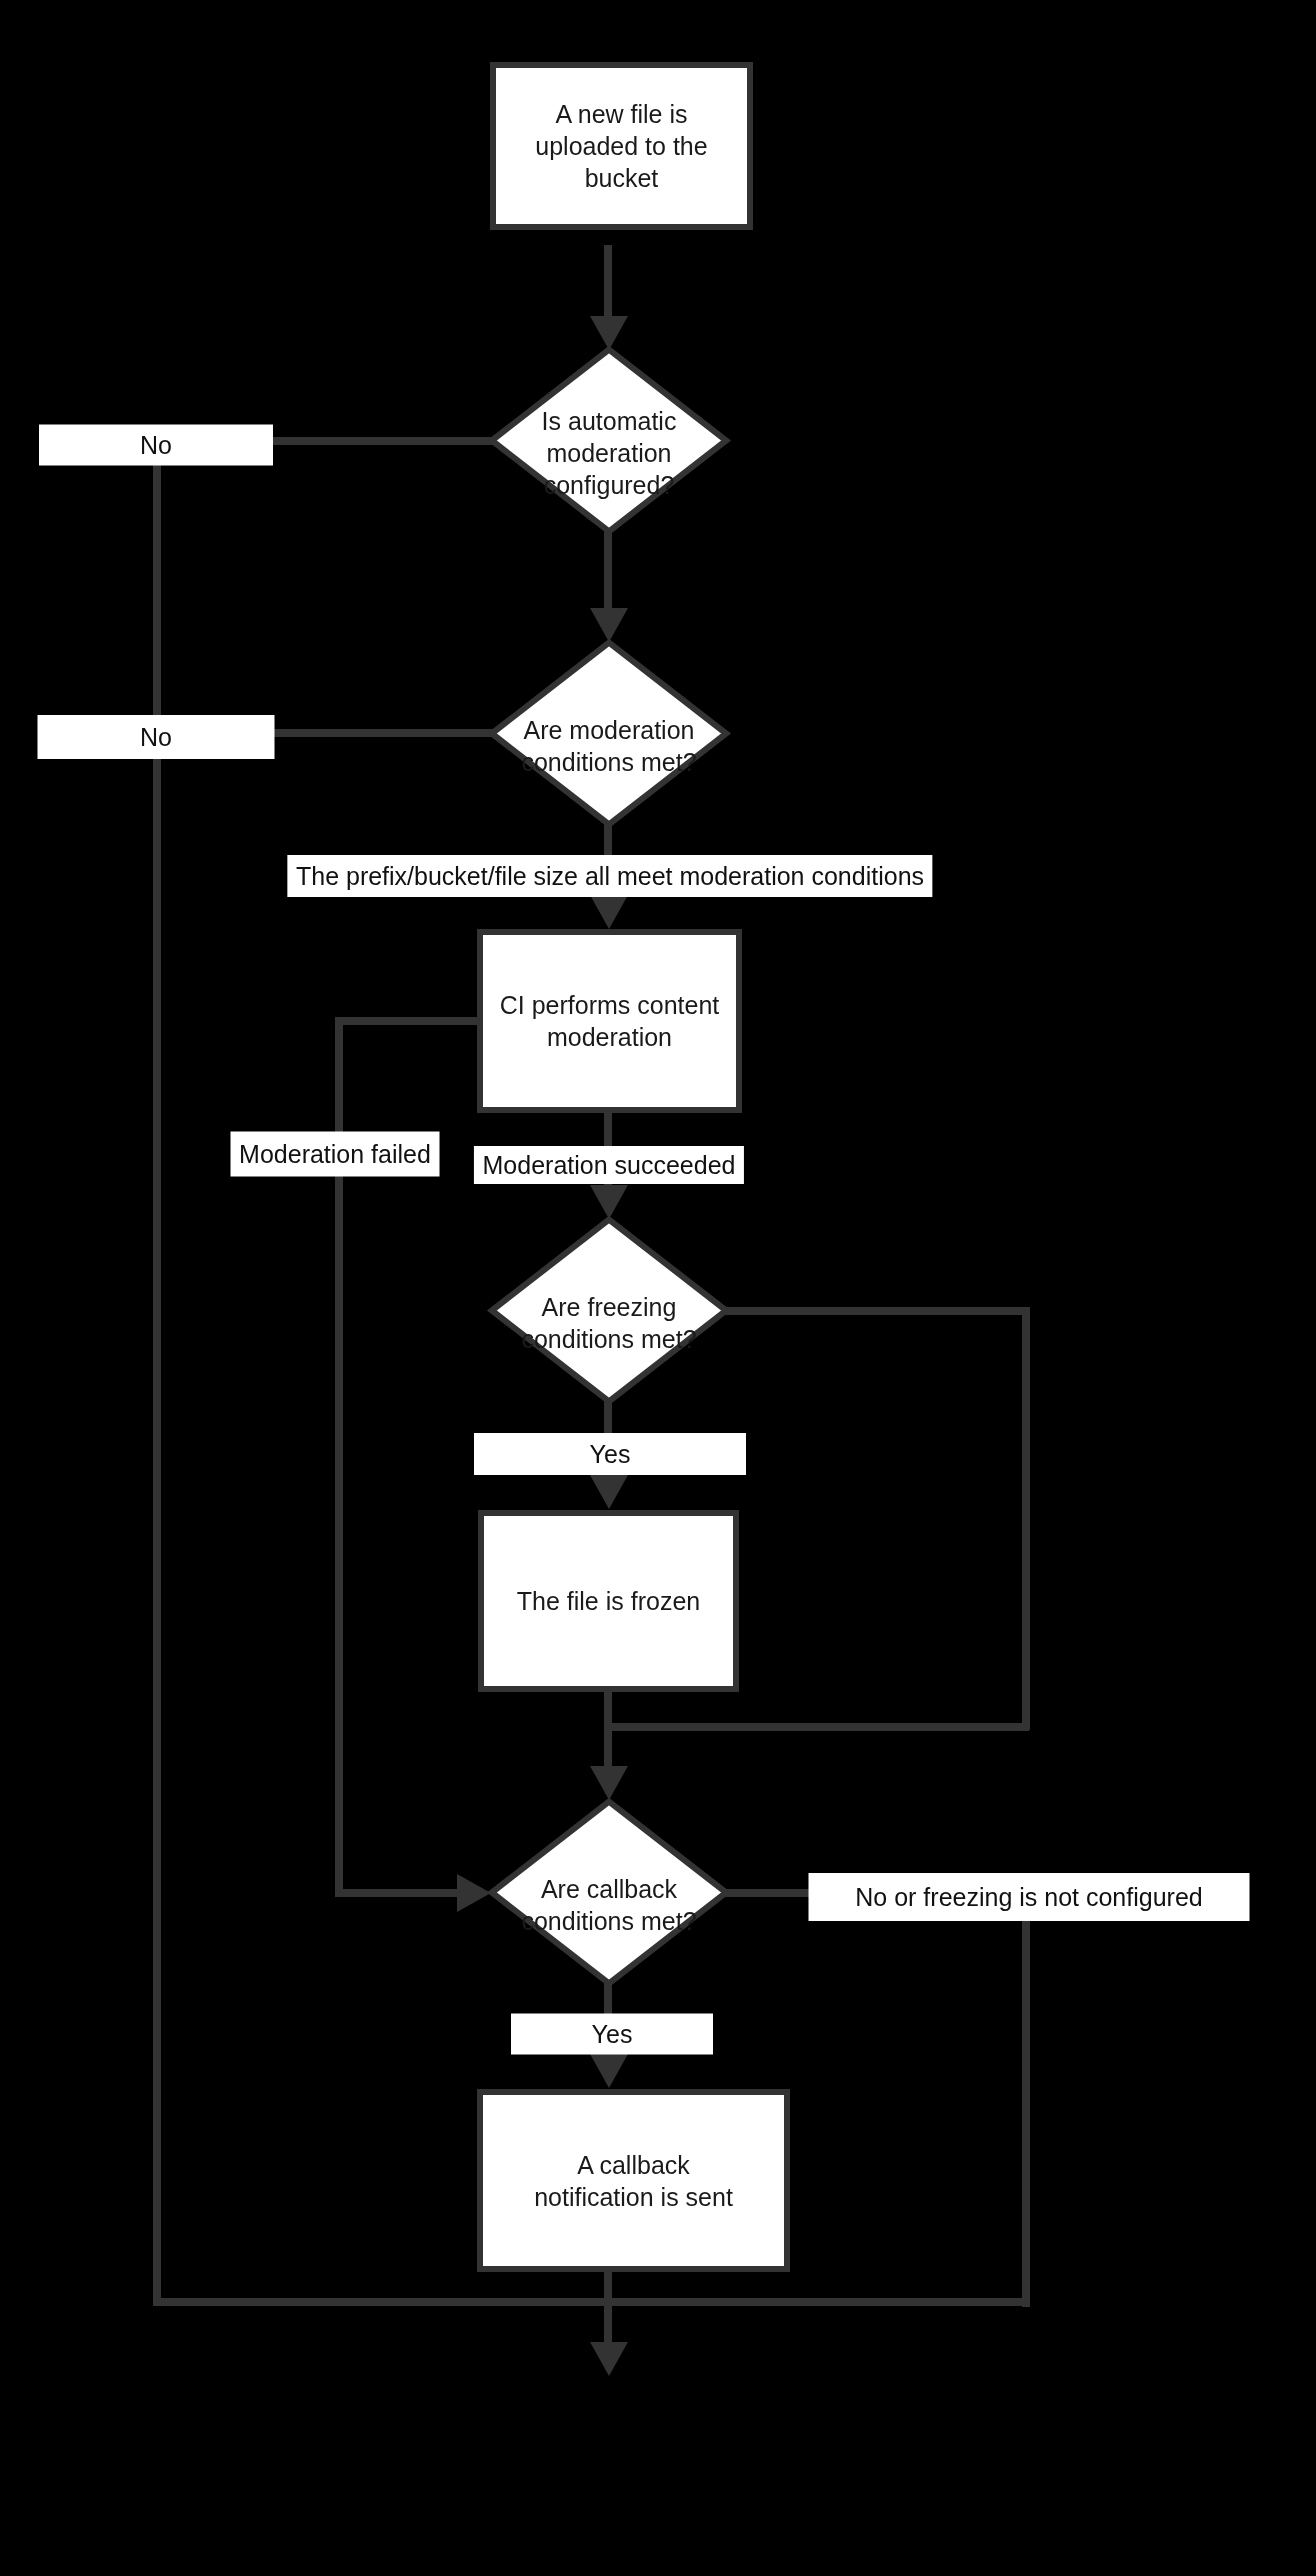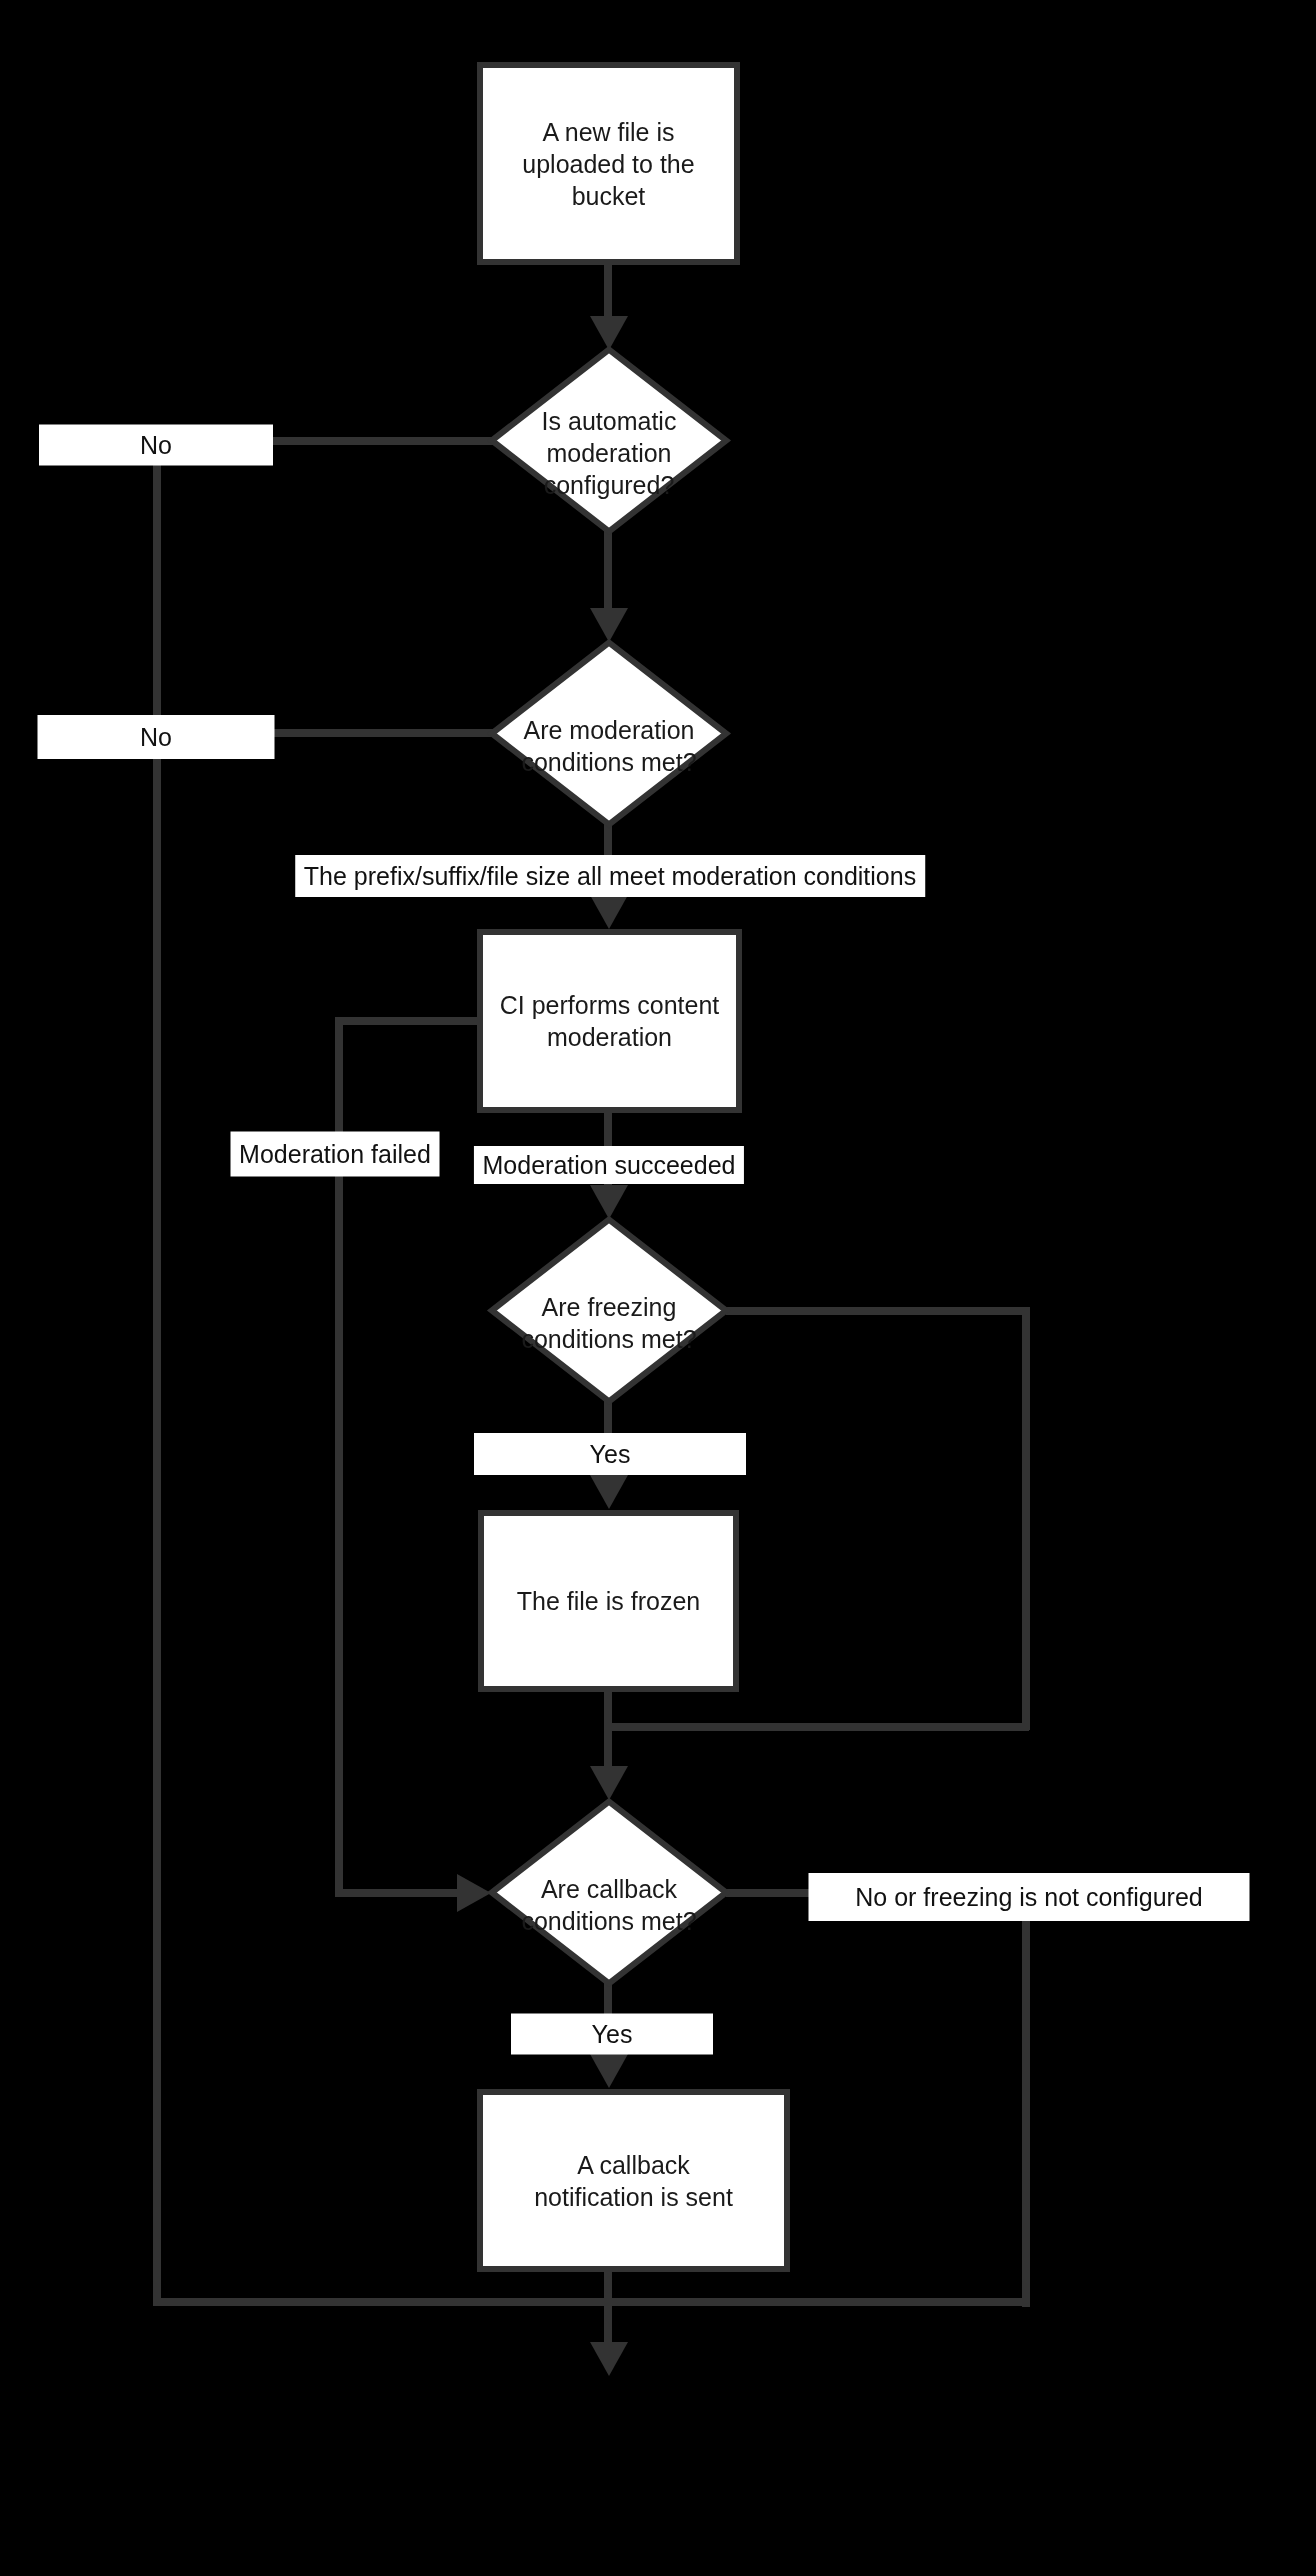--- a/index.html
+++ b/index.html
@@ -52,21 +52,21 @@
   <div class="arrd" style="left:590px;top:316px"></div>
   <div class="arrd" style="left:590px;top:608px"></div>
   <div class="arrd" style="left:590px;top:895px"></div>
   <div class="arrd" style="left:590px;top:1185px"></div>
   <div class="arrd" style="left:590px;top:1475px"></div>
   <div class="arrd" style="left:590px;top:1766px"></div>
   <div class="arrd" style="left:590px;top:2054px"></div>
   <div class="arrd" style="left:590px;top:2342px"></div>
   <div class="arrr" style="left:457px;top:1874px"></div>
 
-  <div class="node" style="left:477px;top:62px;width:263px;height:203px">A new file is
+  <div class="node" style="left:490px;top:62px;width:263px;height:168px">A new file is
 uploaded to the
 bucket</div>
 
   <div class="dwrap" style="left:483px;top:341px">
     <svg width="252" height="199" viewBox="0 0 292 231">
       <polygon points="146,10 282,115.5 146,221 10,115.5" fill="#ffffff" stroke="#333333" stroke-width="7"></polygon>
     </svg>
     <div class="dlabel">Is automatic
 moderation
 configured?</div>
@@ -102,21 +102,21 @@
   </div>
 
   <div class="node" style="left:477px;top:2089px;width:313px;height:183px">A callback
 notification is sent</div>
 
 
   <div class="elabel" style="left:156px;top:445px;min-width:234px;height:41px">No</div>
 
   <div class="elabel" style="left:156px;top:737px;min-width:237px;height:44px">No</div>
 
-  <div class="elabel" style="left:610px;top:876px;min-width:568px;height:42px">The prefix/suffix/file size all meet moderation conditions</div>
+  <div class="elabel" style="left:610px;top:876px;min-width:568px;height:42px">The prefix/bucket/file size all meet moderation conditions</div>
 
   <div class="elabel" style="left:335px;top:1154px;min-width:182px;height:45px">Moderation failed</div>
 
   <div class="elabel" style="left:609px;top:1165px;min-width:231px;height:38px">Moderation succeeded</div>
 
 
   <div class="elabel" style="left:610px;top:1454px;min-width:272px;height:42px">Yes</div>
 
   <div class="elabel" style="left:1029px;top:1897px;min-width:441px;height:48px">No or freezing is not configured</div>
 

